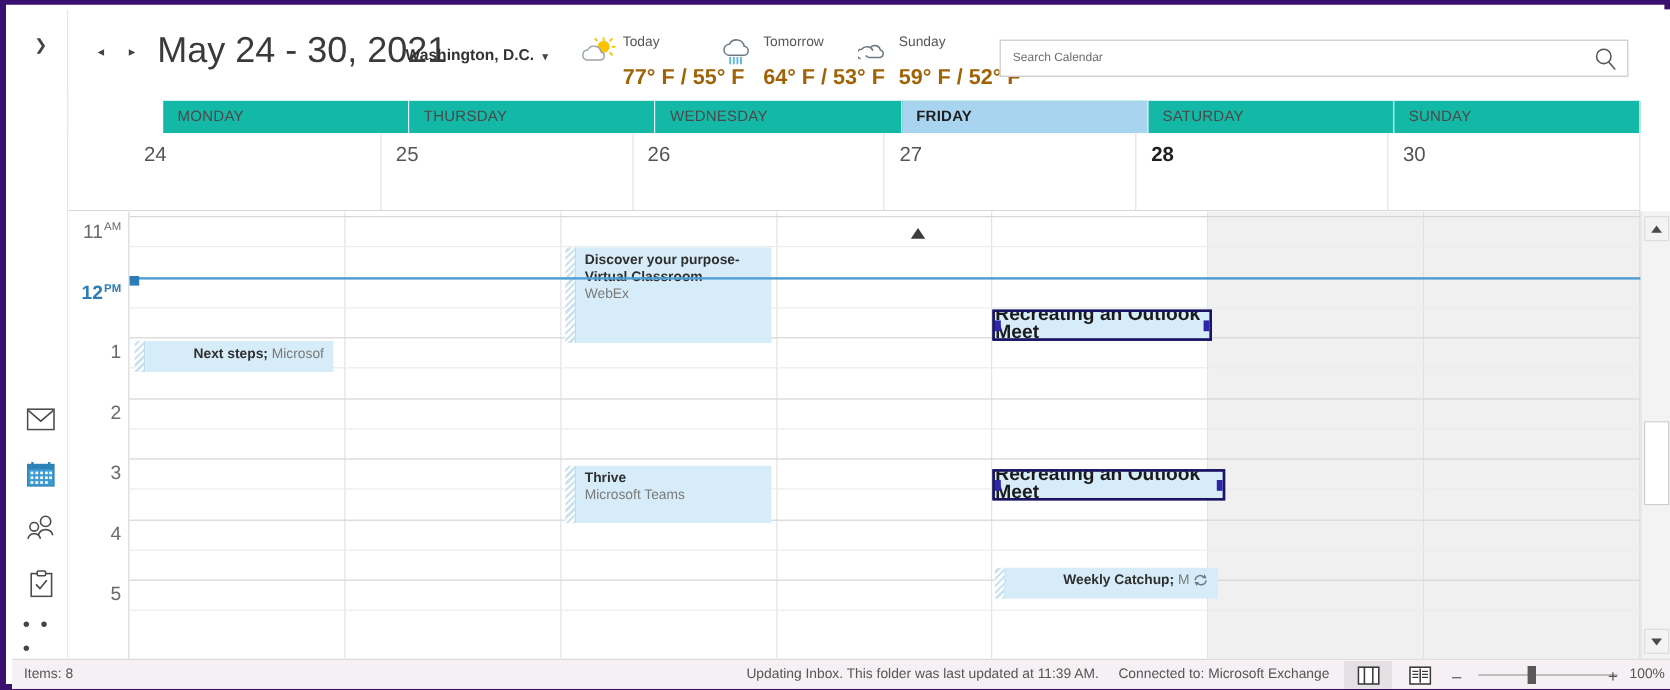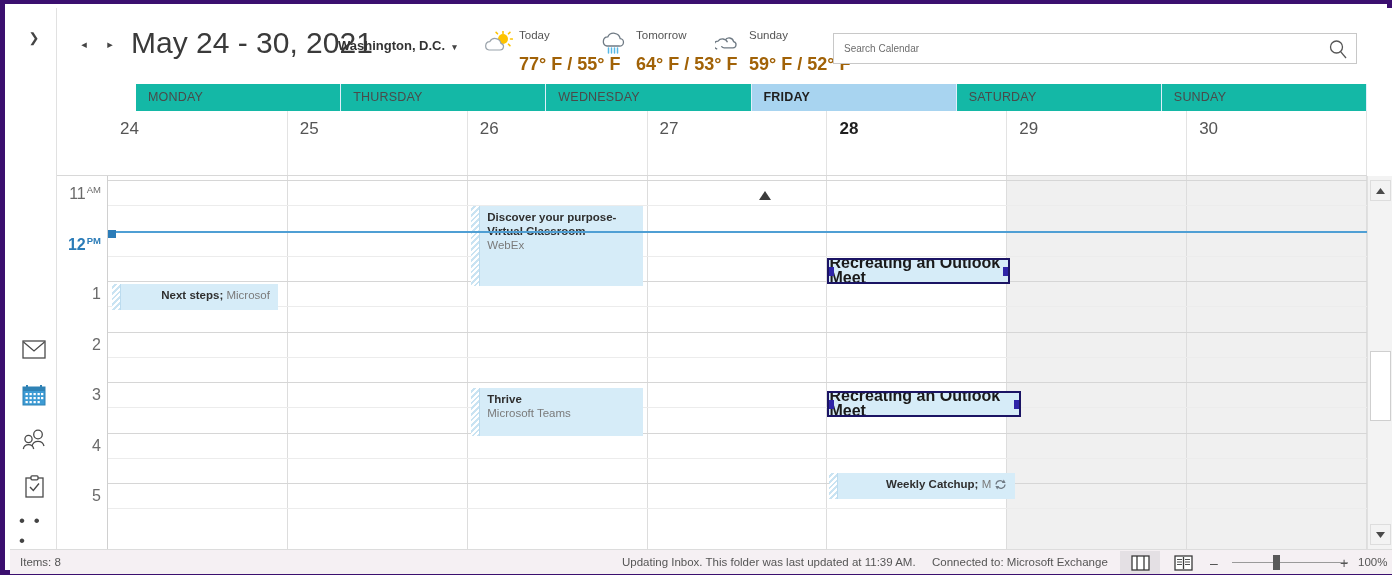--- a/index.html
+++ b/index.html
@@ -365,23 +365,20 @@
           <div class="daynum">25</div>
         </div>
         <div class="allday-cell">
           <div class="daynum">26</div>
         </div>
         <div class="allday-cell">
           <div class="daynum">27</div>
         </div>
         <div class="allday-cell today">
           <div class="daynum">28</div>
-        </div>
-        <div class="allday-cell">
-          <div class="daynum">29</div>
         </div>
         <div class="allday-cell">
           <div class="daynum">30</div>
         </div>
       </div>
 
   <div id="grid-wrap">
     <div id="time-gutter">
           <div class="time-label" style="top: 8px;"><span>11</span><span class="mer">AM</span></div>
           <div class="time-label current" style="top: 58.5px;"><span>12</span><span class="mer">PM</span></div>

